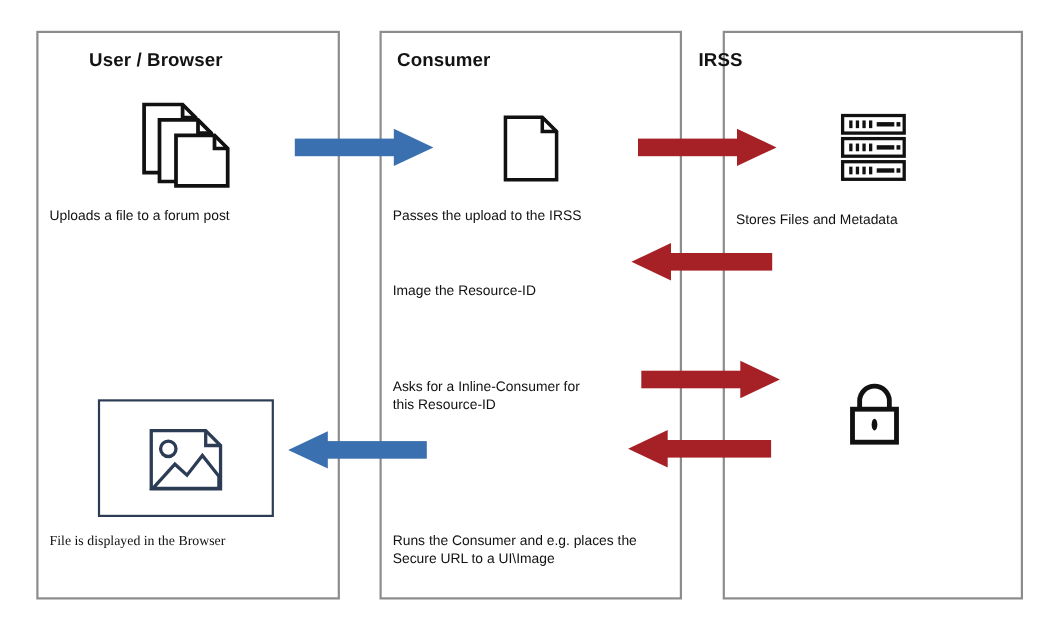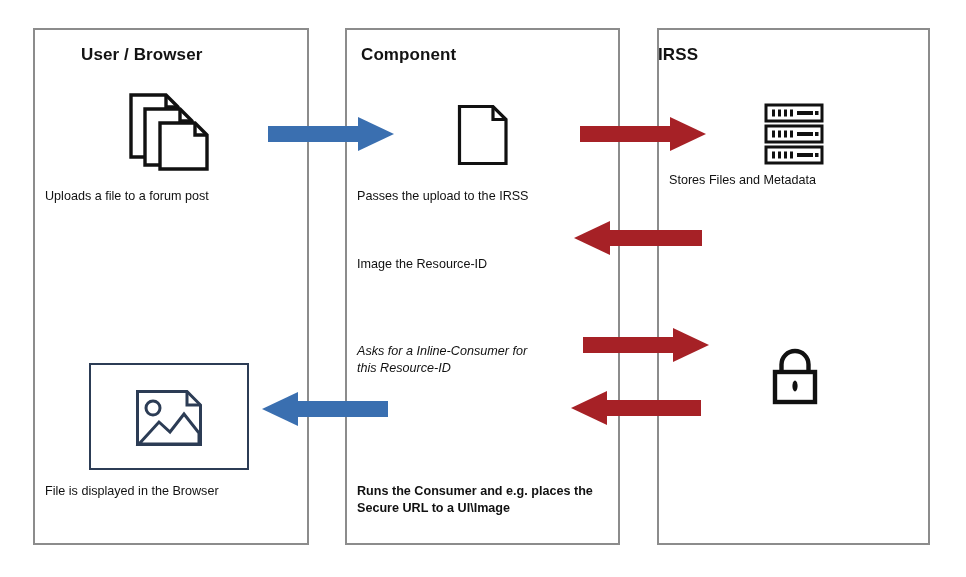--- a/index.html
+++ b/index.html
@@ -72,22 +72,22 @@
 </head>
 <body>
 
 <div id="stage">
 
   <div class="lane" style="left:33px; top:28px; width:276px; height:517px;"></div>
   <div class="lane" style="left:345px; top:28px; width:275px; height:517px;"></div>
   <div class="lane" style="left:657px; top:28px; width:273px; height:517px;"></div>
 
   <div class="lane-title" style="left:49px; top:45px;margin-left:32px;">User / Browser</div>
-  <div class="lane-title" style="left:361px; top:45px;">Component</div>
-  <div class="lane-title" style="left:658px; top:45px;">IRSS</div>
+  <div class="lane-title" style="left:361px; top:45px;">Consumer</div>
+  <div class="lane-title" style="left:635px; top:45px;">IRSS</div>
 
   <div class="icon-holder" style="left:128px; top:92px;">
     <svg width="88" height="80" viewBox="0 0 88 80" fill="none">
 
       <path d="M3 3 H38 L50 15 V65 H3 Z" fill="#ffffff" stroke="#111111" stroke-width="3.4" stroke-linejoin="miter"></path>
       <path d="M38 3 V15 H50" fill="none" stroke="#111111" stroke-width="3.4" stroke-linejoin="miter"></path>
 
       <path d="M17 17 H52 L64 29 V73 H17 Z" fill="#ffffff" stroke="#111111" stroke-width="3.4" stroke-linejoin="miter"></path>
       <path d="M52 17 V29 H64" fill="none" stroke="#111111" stroke-width="3.4" stroke-linejoin="miter"></path>
 
@@ -184,27 +184,27 @@
     <g>
       <rect x="296" y="401" width="92" height="16" fill="#3a6fb0"></rect>
       <path d="M298 392 L262 409 L298 426 Z" fill="#3a6fb0"></path>
     </g>
   </svg>
 
   <div class="caption" style="left:45px; top:188px; width:252px;">Uploads a file to a forum post</div>
 
   <div class="caption" style="left:357px; top:188px; width:252px;">Passes the upload to the IRSS</div>
 
-  <div class="caption" style="left:669px; top:172px; width:250px;">Stores Files and Metadata</div>
+  <div class="caption" style="left:669px; top:192px; width:250px;">Stores Files and Metadata</div>
 
 
   <div class="caption" style="left:357px; top:256px; width:252px;">Image the Resource-ID</div>
 
-  <div class="caption" style="left:357px; top:343px; width:222px;font-style:italic;">Asks for a Inline-Consumer for
+  <div class="caption" style="left:357px; top:343px; width:222px;">Asks for a Inline-Consumer for
 this Resource-ID</div>
 
 
-  <div class="caption" style="left:45px; top:483px; width:252px;">File is displayed in the Browser</div>
-
-  <div class="caption" style="left:357px; top:483px; width:252px;font-weight:bold;">Runs the Consumer and e.g. places the
+  <div class="caption" style="left:45px; top:483px; width:252px;font-family:Liberation Serif, serif;">File is displayed in the Browser</div>
+
+  <div class="caption" style="left:357px; top:483px; width:252px;">Runs the Consumer and e.g. places the
 Secure URL to a UI\Image</div>
 
 </div>
 
 </body></html>

